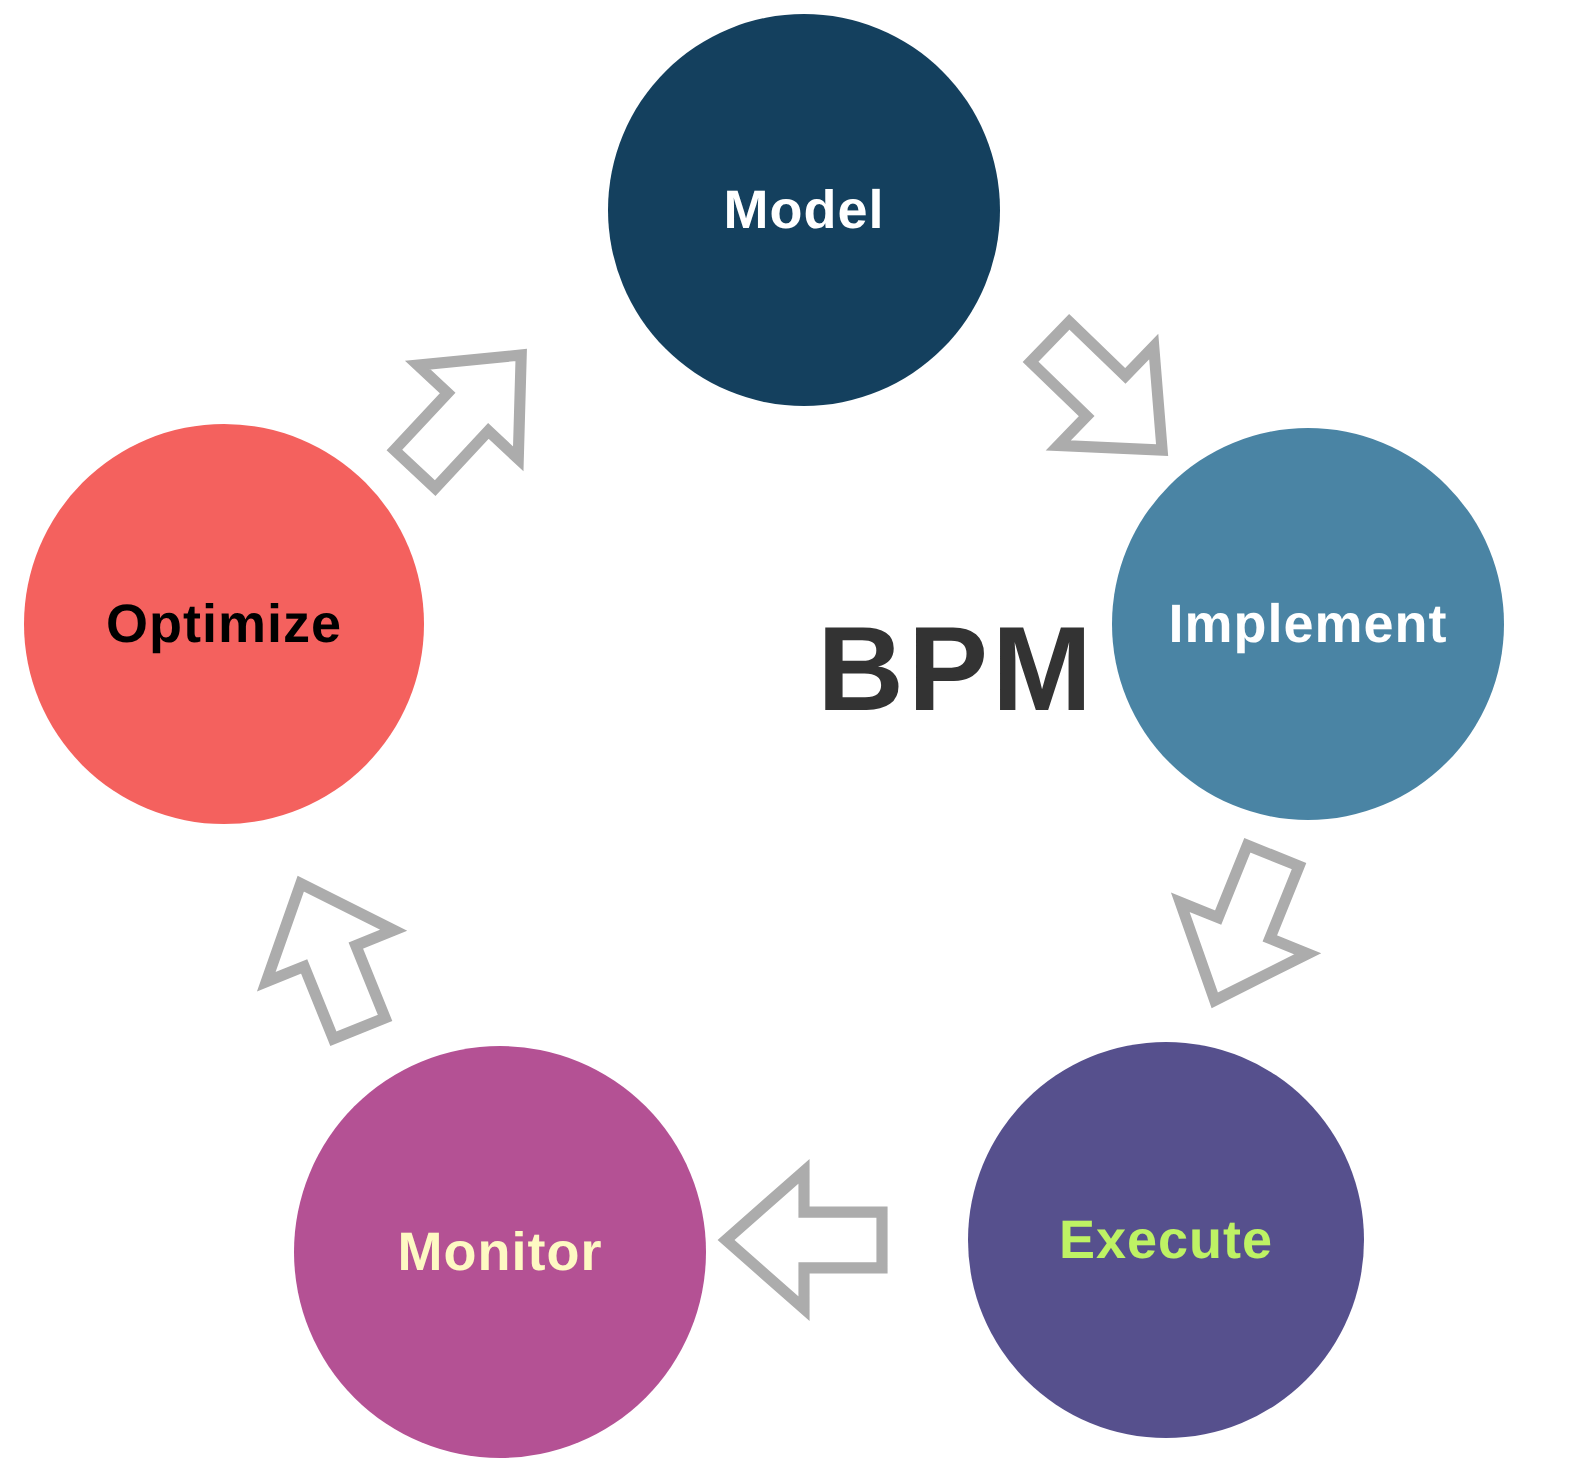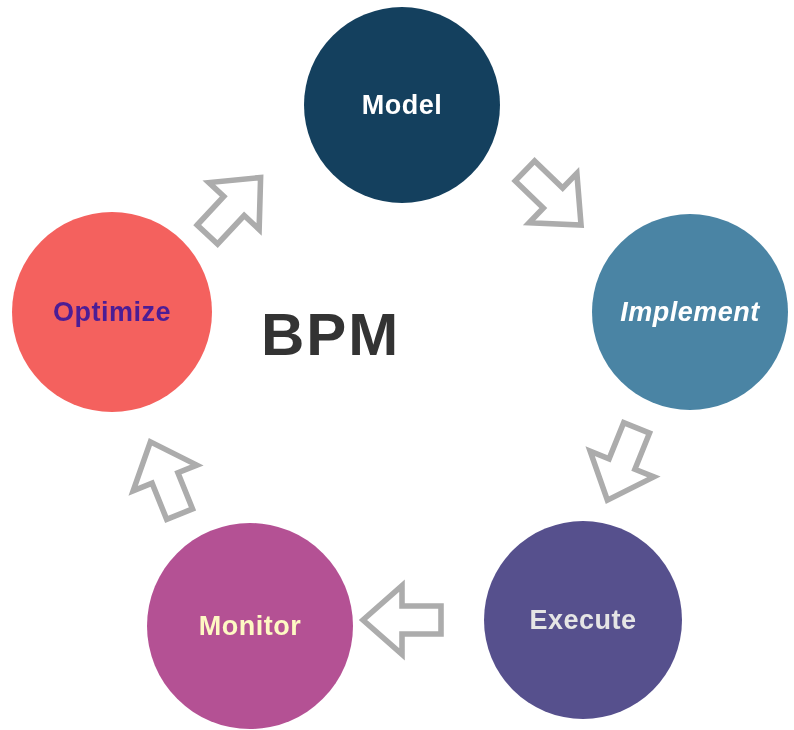--- a/index.html
+++ b/index.html
@@ -25,45 +25,45 @@
   .stage-label {
     color: #ffffff;
     font-weight: bold;
     font-size: 27px;
     letter-spacing: 0.5px;
     text-align: center;
     user-select: none;
   }
   .cycle-title {
     position: absolute;
-    left: 261px;
+    left: 242px;
     top: 302px;
     width: 306px;
-    text-align: left;
+    text-align: right;
     font-weight: bold;
     font-size: 60px;
     line-height: 66px;
     letter-spacing: 2px;
     color: #333333;
     user-select: none;
   }
   .cycle-arrow {
     position: absolute;
     width: 84px;
     height: 78px;
   }
   .cycle-arrow svg {
     display: block;
     width: 100%;
     height: 100%;
     overflow: visible;
   }
   
   .c-model     { left: 304px; top: 7px;   width: 196px; height: 196px; }
-  .c-implement { left: 592px; top: 214px; width: 196px; height: 196px; font-style: italic; }
+  .c-implement { left: 556px; top: 214px; width: 196px; height: 196px; }
   .c-execute   { left: 484px; top: 521px; width: 198px; height: 198px; }
   .c-monitor   { left: 147px; top: 523px; width: 206px; height: 206px; }
   .c-optimize  { left: 12px;  top: 212px; width: 200px; height: 200px; }
   
   .a-optimize-model   { left: 192px; top: 167px; transform: rotate(-47deg); }
   .a-model-implement  { left: 511px; top: 159px; transform: rotate(44deg); }
   .a-implement-execute{ left: 580px; top: 425px; transform: rotate(112deg); }
   .a-execute-monitor  { left: 360px; top: 581px; transform: rotate(180deg); }
   .a-monitor-optimize { left: 123px; top: 439px; transform: rotate(-112deg); }
 </style>
@@ -74,29 +74,29 @@
 
   <div class="stage-circle c-model" style="background: rgb(20, 64, 94);">
     <span class="stage-label" style="color: rgb(255, 255, 255);">Model</span>
   </div>
 
   <div class="stage-circle c-implement" style="background: rgb(74, 132, 164);">
     <span class="stage-label" style="color: rgb(255, 255, 255);">Implement</span>
   </div>
 
   <div class="stage-circle c-execute" style="background: rgb(86, 80, 141);">
-    <span class="stage-label" style="color: #e5e5e5;">Execute</span>
+    <span class="stage-label" style="color: #bef264;">Execute</span>
   </div>
 
   <div class="stage-circle c-monitor" style="background: rgb(180, 81, 148);">
     <span class="stage-label" style="color: #fef9c3;">Monitor</span>
   </div>
 
   <div class="stage-circle c-optimize" style="background: rgb(244, 97, 94);">
-    <span class="stage-label" style="color: #4c1d95;">Optimize</span>
+    <span class="stage-label" style="color: #000000;">Optimize</span>
   </div>
 
   <div class="cycle-title" style="color: rgb(51, 51, 51);">
     <div>BPM</div>
   </div>
 
   <div class="cycle-arrow a-optimize-model">
     <svg viewBox="0 0 90 84">
         <path d="M3,27 H45 V5 L87,42 L45,79 V57 H3 Z" fill="#FFFFFF" stroke="#ACACAC" stroke-width="6" stroke-linejoin="miter"></path>
       </svg>

